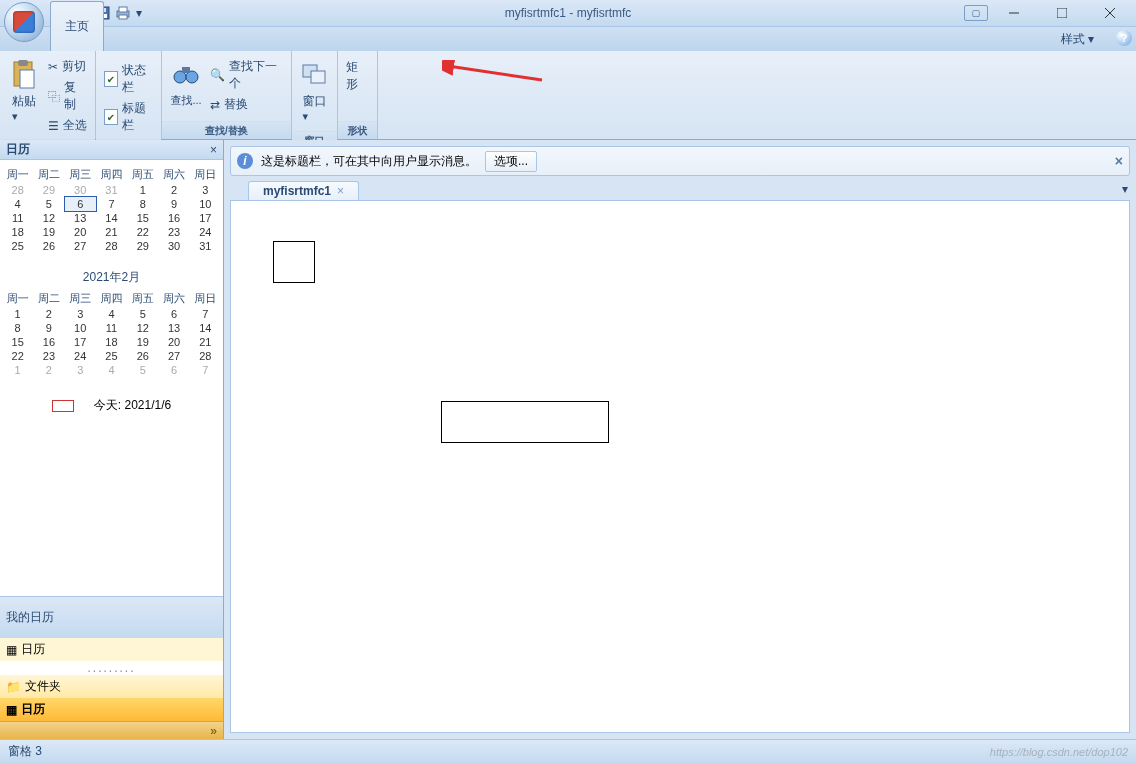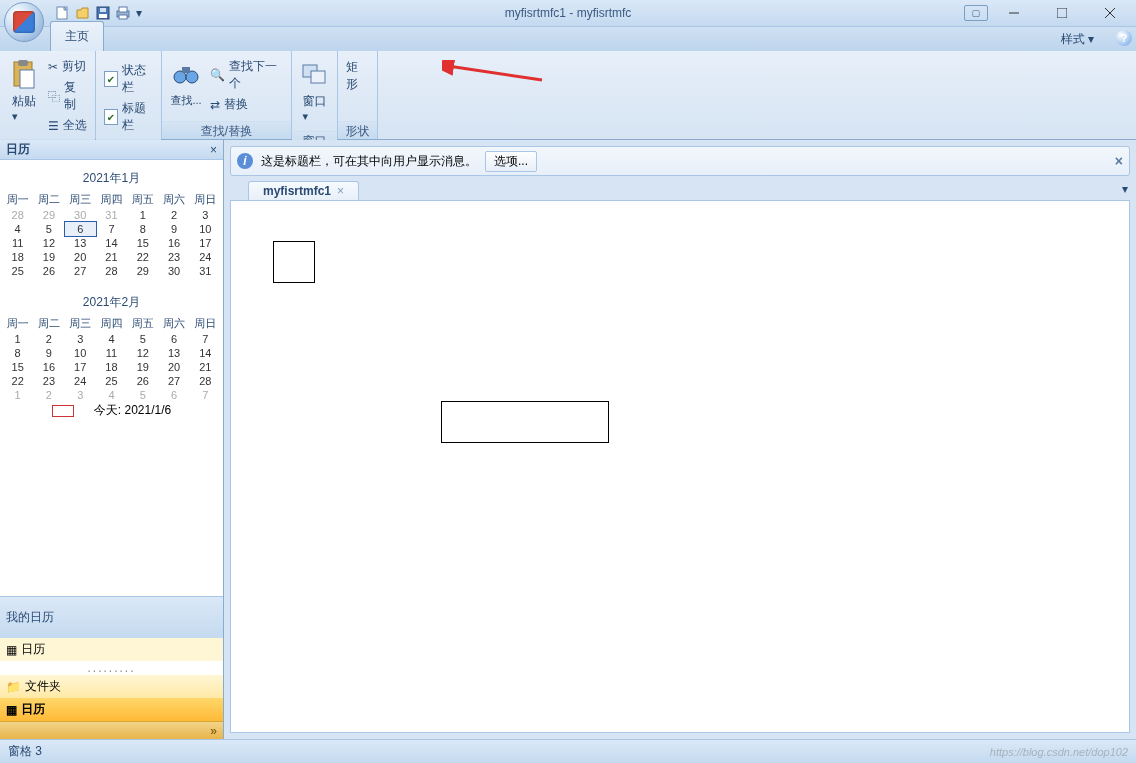--- a/index.html
+++ b/index.html
@@ -11,48 +11,48 @@
 .orb-inner{ width:22px;height:22px;border-radius:4px; background:linear-gradient(135deg,#d94a3a 0 50%,#3a7ed9 50% 100%); box-shadow:inset 0 0 3px rgba(0,0,0,.4);}
 .qat { margin-left: 50px; display: flex; align-items: center; gap:2px; padding:2px 4px; }
 .qat-btn { width:18px; height:18px; display:flex; align-items:center; justify-content:center; border-radius:2px; }
 .title-text { position:absolute; left:50%; transform:translateX(-50%); color:#3b5a82; font-size:12px;}
 .title-right{ position:absolute; right:4px; display:flex; gap:4px; align-items:center;}
 .win-btn{ width:44px; height:20px; display:flex; align-items:center; justify-content:center; color:#555;}
 .small-ico{ width:24px;height:16px;border:1px solid #7a9ec4; border-radius:2px; display:flex;align-items:center;justify-content:center; font-size:9px;color:#3b5a82;}
 
 
 .tabrow { height: 24px; background:linear-gradient(#cfe0f2,#bdd5ed); display:flex; align-items:flex-end; padding-left:50px; position:relative;}
-.tab{ padding:6px 14px; border:1px solid #8aabce; border-bottom:none; background:linear-gradient(#eaf1fa,#dce9f6); border-radius:3px 3px 0 0; color:#2a4a73; margin-top:2px;}
+.tab{ padding:16px 14px; border:1px solid #8aabce; border-bottom:none; background:linear-gradient(#eaf1fa,#dce9f6); border-radius:3px 3px 0 0; color:#2a4a73; margin-top:2px;}
 .styledd{ position:absolute; right:42px; top:4px; color:#2a4a73;}
 .help-orb{ position:absolute; right:4px; top:3px; width:16px;height:16px;border-radius:50%;background:radial-gradient(circle at 30% 30%,#fff,#6aa5e6);color:#fff;display:flex;align-items:center;justify-content:center;font-weight:bold;font-size:11px;}
 
 
 .ribbon{ height:89px; background:linear-gradient(#e7eff9,#d6e4f3); border-bottom:1px solid #8aabce; display:flex;}
 .group{ border-right:1px solid #a9c6e7; display:flex; flex-direction:column;}
 .group-body{ flex:1; display:flex; align-items:flex-start; padding:4px;}
-.group-label{ height:18px; text-align:center; color:#3b5a82; background:linear-gradient(#d6e4f3,#c4daf0); border-top:1px solid #cfe0f2; font-size:12px; line-height:18px;}
+.group-label{ height:18px; text-align:center; color:#3b5a82; background:linear-gradient(#d6e4f3,#c4daf0); border-top:1px solid #cfe0f2; font-size:10px; line-height:18px;font-weight:bold;}
 .bigbtn{ width:40px; display:flex; flex-direction:column; align-items:center; gap:2px; padding:4px; border-radius:3px;}
 .bigico{ width:32px;height:32px; display:flex;align-items:center;justify-content:center;}
 .bigbtn-label{ font-size:11px; color:#2a4a73;}
 .smallbtns{ display:flex; flex-direction:column; gap:2px; padding-top:2px;}
 .smbtn{ display:flex; align-items:center; gap:4px; padding:1px 4px; border-radius:2px; color:#2a4a73; font-size:11px;}
 .chk{ width:16px;height:16px;border:1px solid #7a9ec4;background:#fff;display:flex;align-items:center;justify-content:center;color:#2a6b2a;font-size:10px;}
 
 
 .main{ position:absolute; top:140px; bottom:24px; left:0; right:0; display:flex;}
 .left{ width:224px; background:#fff; border-right:1px solid #8aabce; display:flex; flex-direction:column;}
 .pane-hdr{ height:20px; background:linear-gradient(#dbe8f7,#c4daf0); border-bottom:1px solid #a9c6e7; padding:2px 6px; color:#2a4a73; font-weight:bold; display:flex; align-items:center; justify-content:space-between;}
 .cal-area{ padding:6px 2px; flex:0 0 auto;}
 .cal-title{ text-align:center; color:#2a4a73; padding:4px 0;}
 .cal-grid{ display:grid; grid-template-columns:repeat(7,1fr); text-align:center;}
 .cal-grid div{ padding:1px 0; color:#333; font-size:11px;}
 .cal-grid .hd{ color:#2a4a73;}
 .cal-grid .dim{ color:#aaa;}
 .cal-grid .sel{ outline:1px solid #2a5db0; background:#e7eff9;}
-.today-row{ display:flex; align-items:center; justify-content:center; gap:20px; margin-top:0;}
+.today-row{ display:flex; align-items:center; justify-content:center; gap:20px; margin-top:20px;}
 .today-box{ width:22px;height:12px; border:1px solid #c33;}
 .spacer{ flex:1;}
 .nav-sec{ border-top:1px solid #a9c6e7;}
 .nav-hdr{ background:linear-gradient(#dbe8f7,#c4daf0); padding:12px 6px; color:#2a4a73;}
 .nav-item{ padding:3px 6px; display:flex; gap:4px; align-items:center;}
 .nav-item.yellow{ background:#fff6d5;}
 .nav-item.folder{ background:linear-gradient(#fff6d5,#ffe9a6);}
 .nav-item.sel{ background:linear-gradient(#ffd76a,#ffb937); font-weight:bold;}
 .dots{ text-align:center; color:#888; letter-spacing:2px;}
 .collapser{ height:18px; background:linear-gradient(#f2d58a,#e8b44a); text-align:right; padding-right:6px; color:#6b4b00; border-top:1px solid #d6a830; line-height:18px;}
@@ -244,21 +244,20 @@
 </div>
 
 <div class="main">
 
   <div class="left">
     <div class="pane-hdr">
       <span>日历</span>
       <span style="font-weight:normal;">×</span>
     </div>
     <div class="cal-area">
-      <div class="cal-title">2021年1月</div>
       <div class="cal-grid" id="cal1">
           <div class="hd">周一</div>
           <div class="hd">周二</div>
           <div class="hd">周三</div>
           <div class="hd">周四</div>
           <div class="hd">周五</div>
           <div class="hd">周六</div>
           <div class="hd">周日</div>
           <div class="dim">28</div>
           <div class="dim">29</div>

